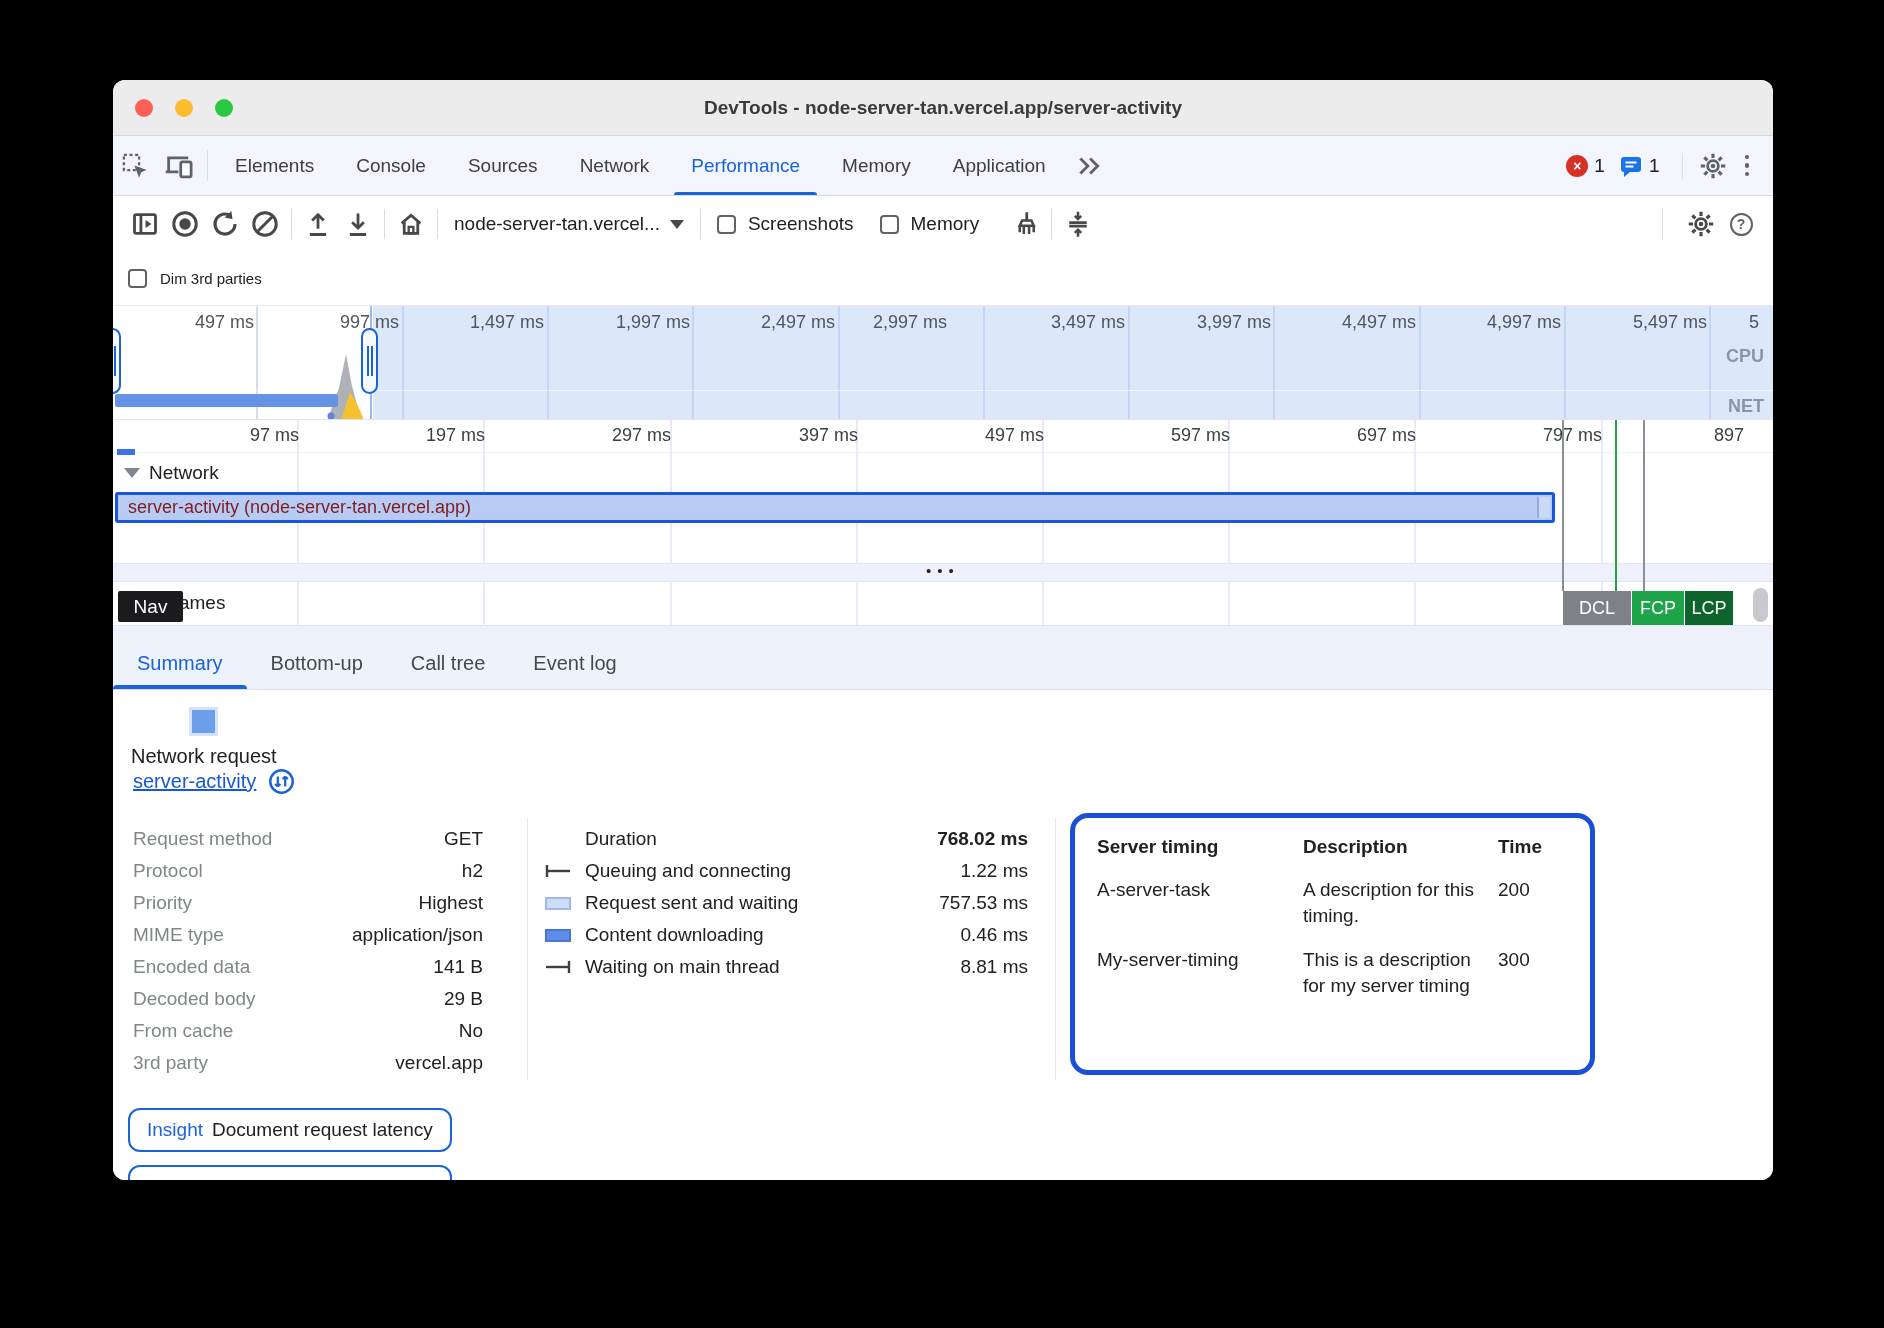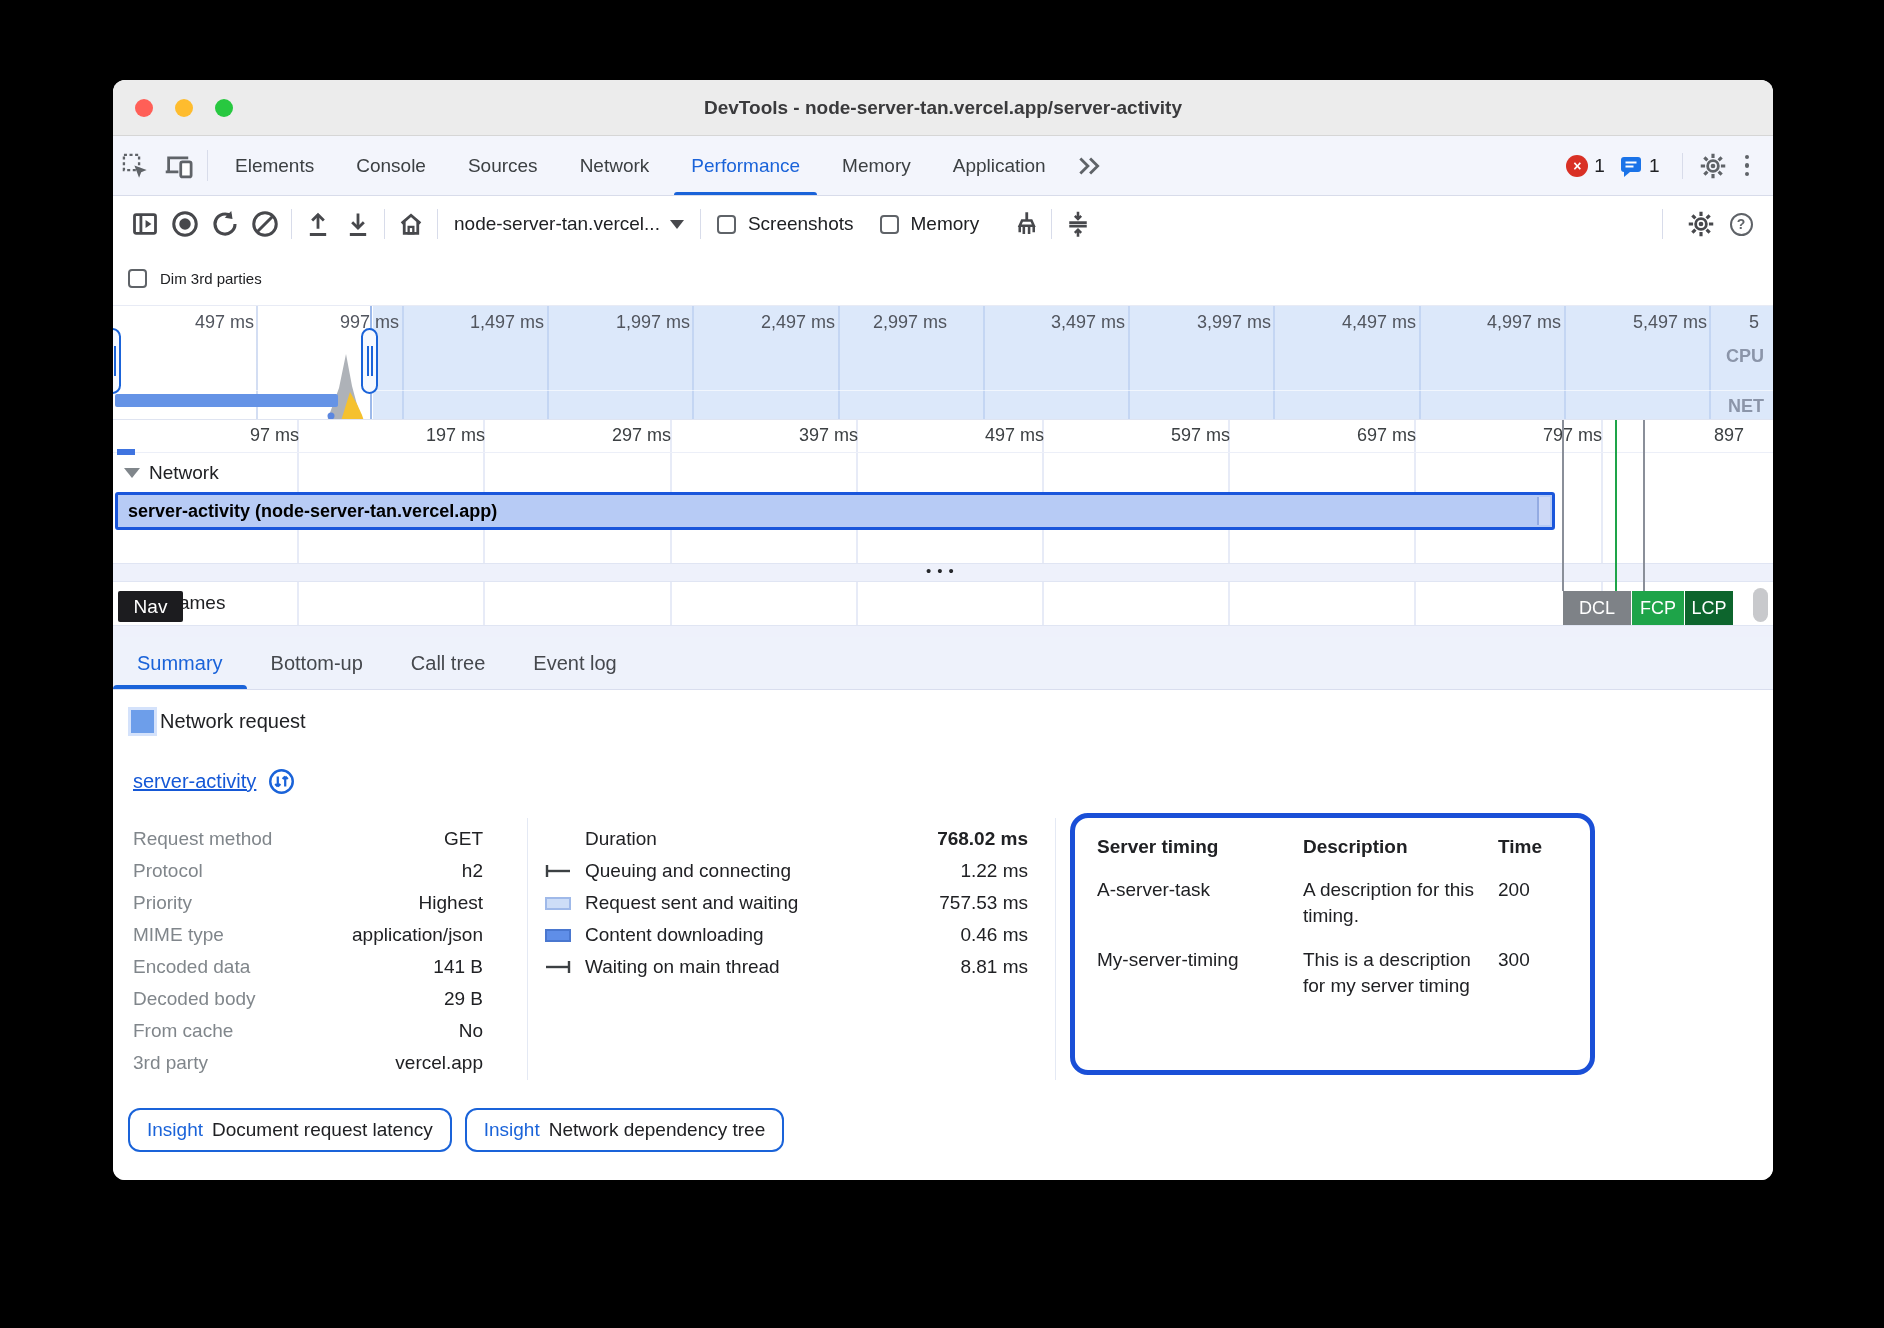--- a/index.html
+++ b/index.html
@@ -67,23 +67,23 @@
   
   .trackarea { height:217px; position:relative; background:#fff; overflow:hidden; flex:0 0 auto;
     background-image:repeating-linear-gradient(to right, transparent 0 184.2px, #e7ebf7 184.2px 186.2px);padding-left:31px; }
   .rulerline { position:absolute; left:0; right:0; top:32px; height:1px; background:#eceff8; }
   .t-label { position:absolute; top:5px; width:150px; text-align:right; font-size:18px; color:#3c4043; }
   .minibar { position:absolute; left:4px; top:29px; width:18px; height:6px; background:#3f74e0; }
   .nethead { position:absolute; left:11px; top:42px; display:flex; align-items:center; gap:9px;
     font-size:19px; color:#202124; }
   .tri-down { width:0; height:0; border-left:8px solid transparent; border-right:8px solid transparent;
     border-top:10px solid #80868b; }
-  .reqbar { position:absolute; left:2px; top:72px; width:1440px; height:38px; border:3px solid #1a56db;
+  .reqbar { position:absolute; left:2px; top:72px; width:1440px; height:31px; border:3px solid #1a56db;
     border-radius:3px; background:#b7cbf5; display:flex; align-items:center; padding-left:10px;
-    font-size:18px; color:#000000;font-weight:bold; }
+    font-size:18px; color:#7f1d1d; }
   .reqtail { position:absolute; right:2px; top:2px; bottom:2px; width:13px; background:#ccd8f7;
     border-left:2px solid #93abe2; }
   .dotsrow { position:absolute; left:0; right:0; top:143px; height:19px; background:#eef1fb;
     border-top:1px solid #e0e5f3; border-bottom:1px solid #e0e5f3; display:flex; align-items:center; justify-content:center; }
   .dots { font-size:15px; letter-spacing:6px; color:#26282c; line-height:1; transform:translateY(-2px); }
   .framesrow { position:absolute; left:0; right:0; top:162px; height:43px; background:transparent; }
   .frameslbl { position:absolute; left:48px; top:10px; font-size:19px; color:#202124; }
   .navbadge { position:absolute; left:5px; top:9px; width:65px; height:31px; background:#1c1c1f; color:#fff;
     font-size:19px; display:flex; align-items:center; justify-content:center; border-radius:2px; }
   .bottomstrip { position:absolute; left:0; right:0; top:205px; bottom:0; background:#eef1fb; border-top:1px solid #e0e5f3; }
@@ -94,22 +94,22 @@
 
   
   .btabs { height:53px; background:#eef2fb; border-bottom:1px solid #d9deee; display:flex; align-items:stretch; flex:0 0 auto; }
   .btab { display:flex; align-items:center; padding:0 24px; font-size:20px; color:#45484d; position:relative;text-align:center; }
   .btab.active { color:#1a63d9; }
   .btab.active::after { content:""; position:absolute; left:0; right:0; bottom:0; height:4px;
     background:#1a63d9; border-radius:4px 4px 0 0; }
 
   
   .summary { flex:1; position:relative; background:#fff; }
-  .sumhead { position:absolute; left:18px; top:20px; display:flex; align-items:center; gap:6px;
-    font-size:20px; color:#202124; }
+  .sumhead { position:absolute; left:18px; top:20px; display:flex; align-items:center; gap:12px;
+    font-size:20px; color:#202124;flex-direction:column; }
   .swatch { width:23px; height:23px; background:#6d9eea; outline:3px solid #d4e2fb; }
   .linkrow { position:absolute; left:20px; top:78px; display:flex; align-items:center; gap:12px; }
   .reqlink { font-size:20px; color:#1558d6; text-decoration:underline; }
   .fieldcol { position:absolute; left:20px; top:133px; width:350px; }
   .frow { height:32px; display:flex; justify-content:space-between; align-items:center; font-size:19px; }
   .frow .fl { color:#80868b; } .frow .fv { color:#202124; }
   .coldiv { position:absolute; top:128px; width:1px; height:262px; background:#e4e9f4; }
   .timingcol { position:absolute; left:432px; top:133px; width:483px; }
   .trow { height:32px; display:flex; align-items:center; font-size:19px; color:#202124; }
   .trow .ticon { width:40px; display:flex; align-items:center; }
@@ -117,21 +117,21 @@
   .trow .tv { text-align:right; }
   .trow .tv.bold { font-weight:700; }
   .phase-rect { width:26px; height:13px; }
   .phase-rect.light { background:#cdddf7; border:2px solid #9fb9e9; }
   .phase-rect.dark { background:#5f8ee8; border:2px solid #4a77cf; }
   .serverbox { position:absolute; left:957px; top:123px; width:525px; height:262px;
     border:5px solid #1a4fd7; border-radius:18px; padding:16px 20px 0 22px; overflow:hidden; }
   .stgrid { display:grid; grid-template-columns:202px 1fr 72px; column-gap:4px; row-gap:17px;
     font-size:19px; color:#202124; line-height:1.38; }
   .stgrid .hdr { font-weight:700; }
-  .insights { position:absolute; left:15px; top:418px; display:flex; gap:13px; }
+  .insights { position:absolute; left:15px; top:418px; display:flex; gap:13px;flex-direction:column; }
   .insight-btn { height:44px; border:2px solid #1a63d9; border-radius:12px; background:#fff;
     display:flex; align-items:center; gap:9px; padding:0 17px; font-size:19px; }
   .insight-btn .pfx { color:#1a63d9; }
   .insight-btn .ilbl { color:#202124; }
 
   svg.icn { display:block; }
 </style>
 </head>
 <body>
 

